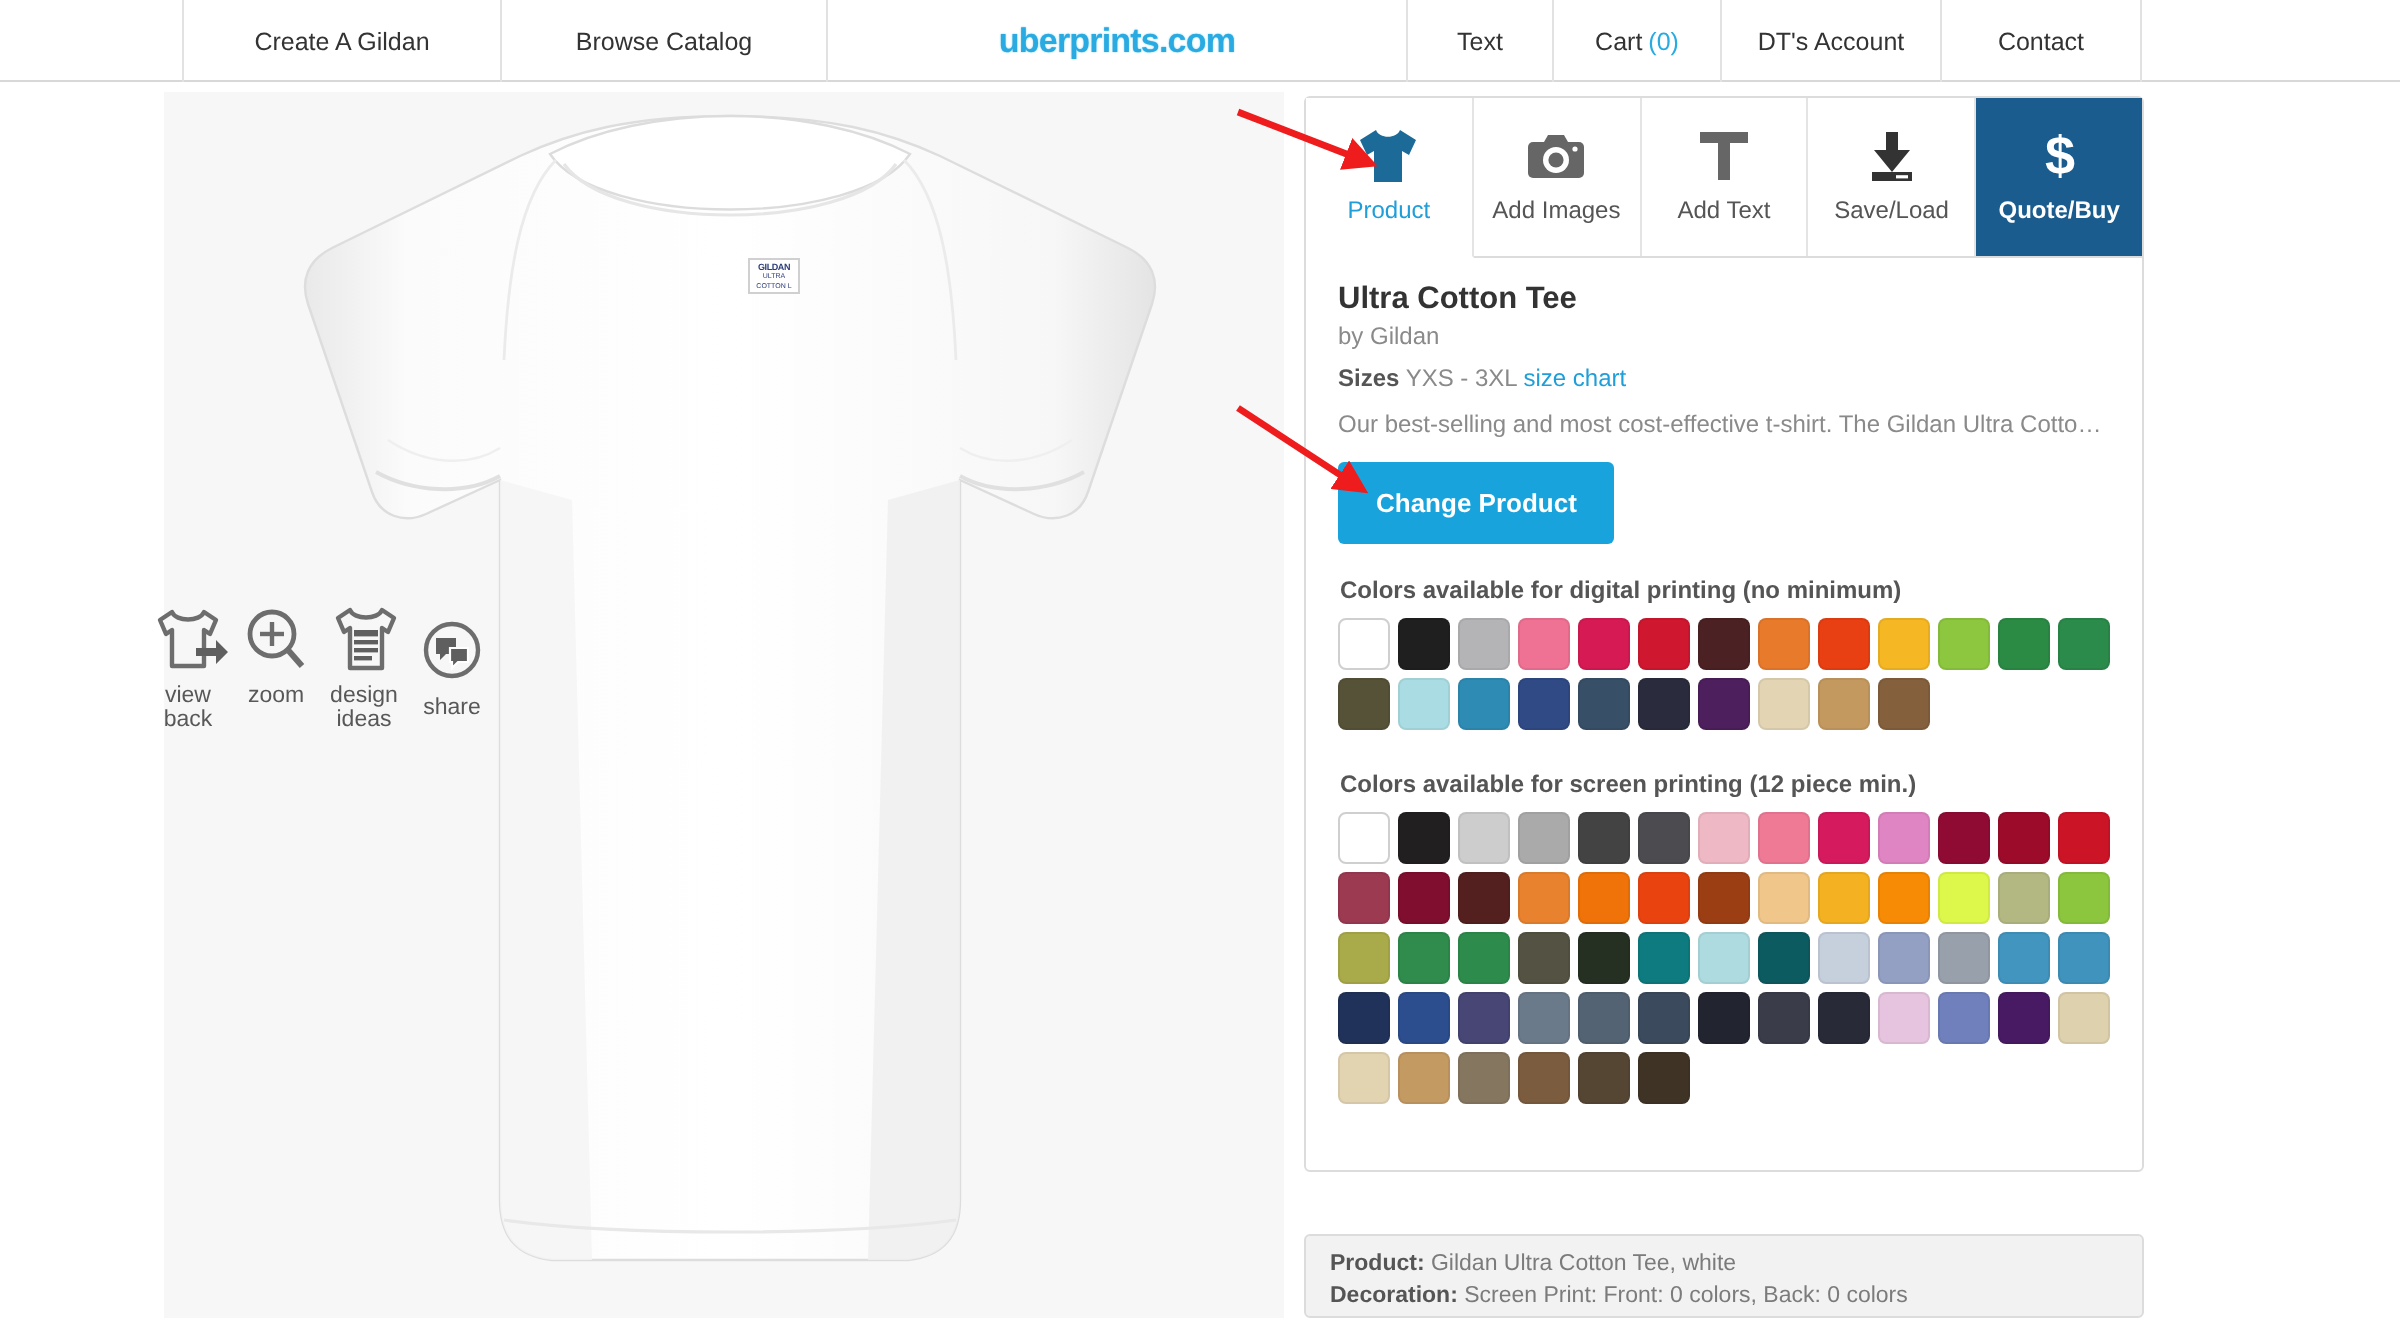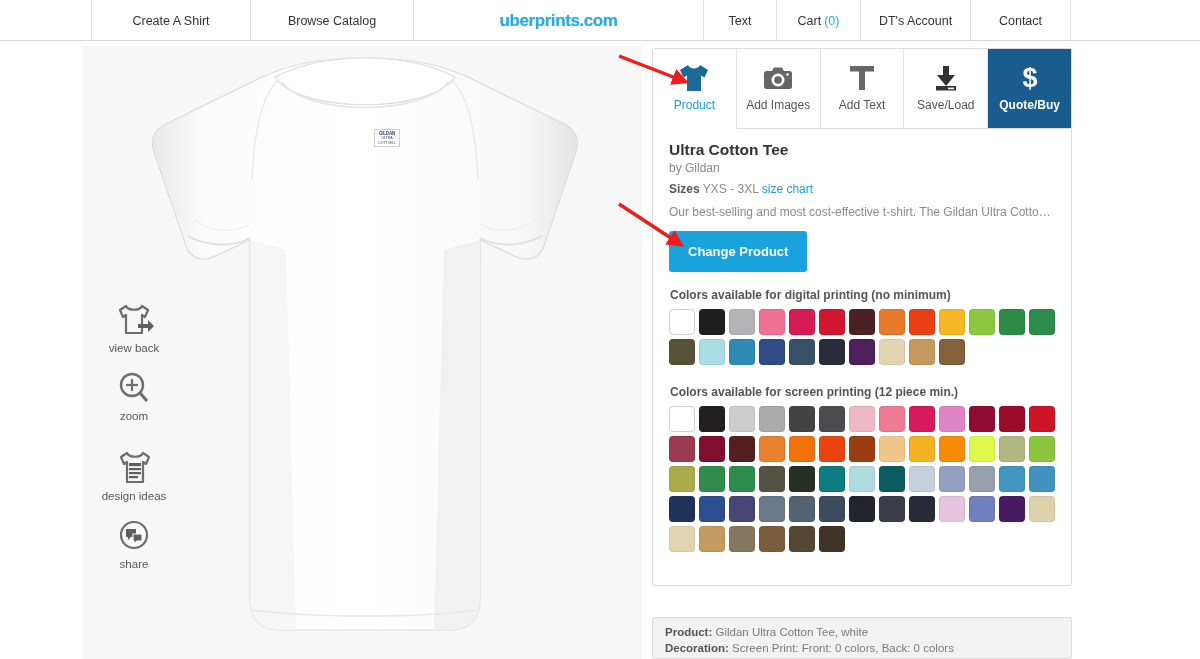--- a/index.html
+++ b/index.html
@@ -60,23 +60,23 @@
     background: #ffffff;
     border: 1px solid #d0d0d0;
     font-size: 3.5px; color: #2b3d7a; text-align: center;
     line-height: 4.4px; padding-top: 2px;
     overflow: hidden;
   }
   .collar-tag b { font-size: 4.5px; display:block; letter-spacing:-0.2px;}
 
   
   #tool-strip {
-    position: absolute; left: 94px; top: 300px;
+    position: absolute; left: 72px; top: 300px;
     width: 80px;
-    display: flex; flex-direction: column; align-items: center;
+    display: flex; flex-direction: row; align-items: center;
   }
   .tool-item {
     width: 80px; text-align: center; margin-bottom: 14px;
     cursor: pointer;
   }
   .tool-item .glyph { display:block; height: 40px; }
   .tool-item .tool-label {
     display: block; font-size: 11.5px; color: #585858; margin-top: 2px;
   }
   .tool-item.sp1 { margin-bottom: 26px; }
@@ -163,21 +163,21 @@
 
   
   .arrow-svg { position: absolute; pointer-events: none; }
 </style>
 </head>
 <body>
 
 <div id="topnav">
   <div class="nav-cell nav-spacer-left"></div>
   <div class="nav-cell nav-create">
-    <span>Create A Shirt</span>
+    <span>Create A Gildan</span>
   </div>
   <div class="nav-cell nav-browse">
     <span>Browse Catalog</span>
   </div>
   <div class="nav-cell nav-logo">
     <span id="logo-text">uberprints.com</span>
   </div>
   <div class="nav-cell nav-help">
     <span>Text</span>
   </div>

